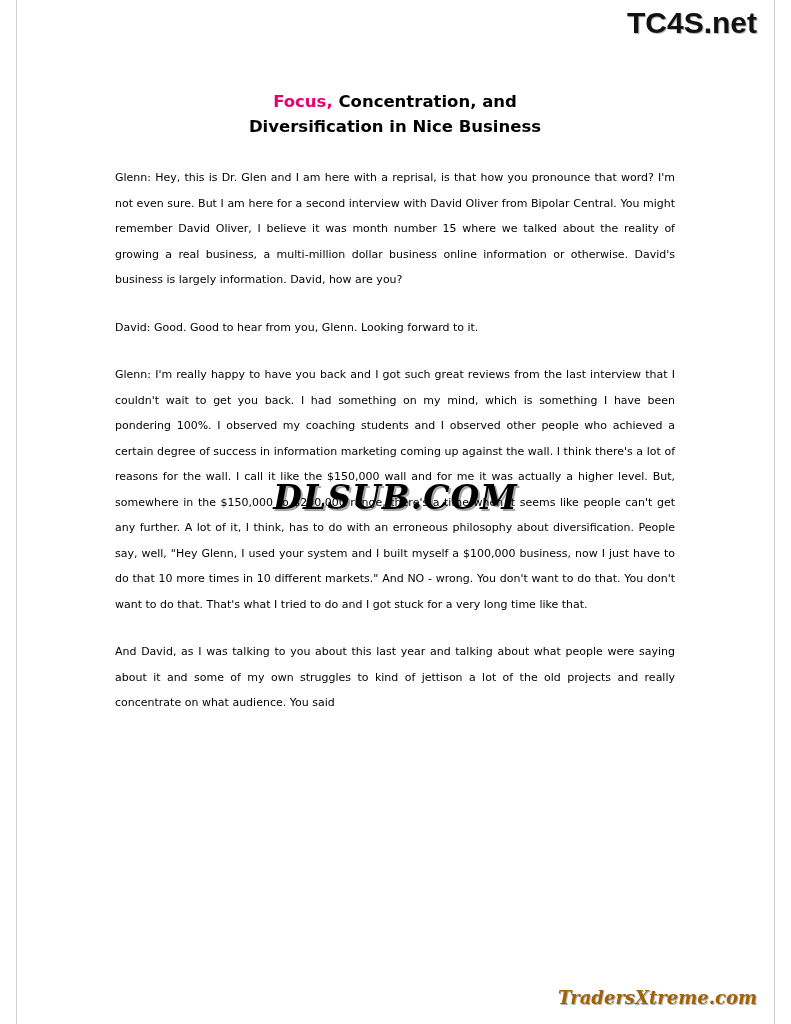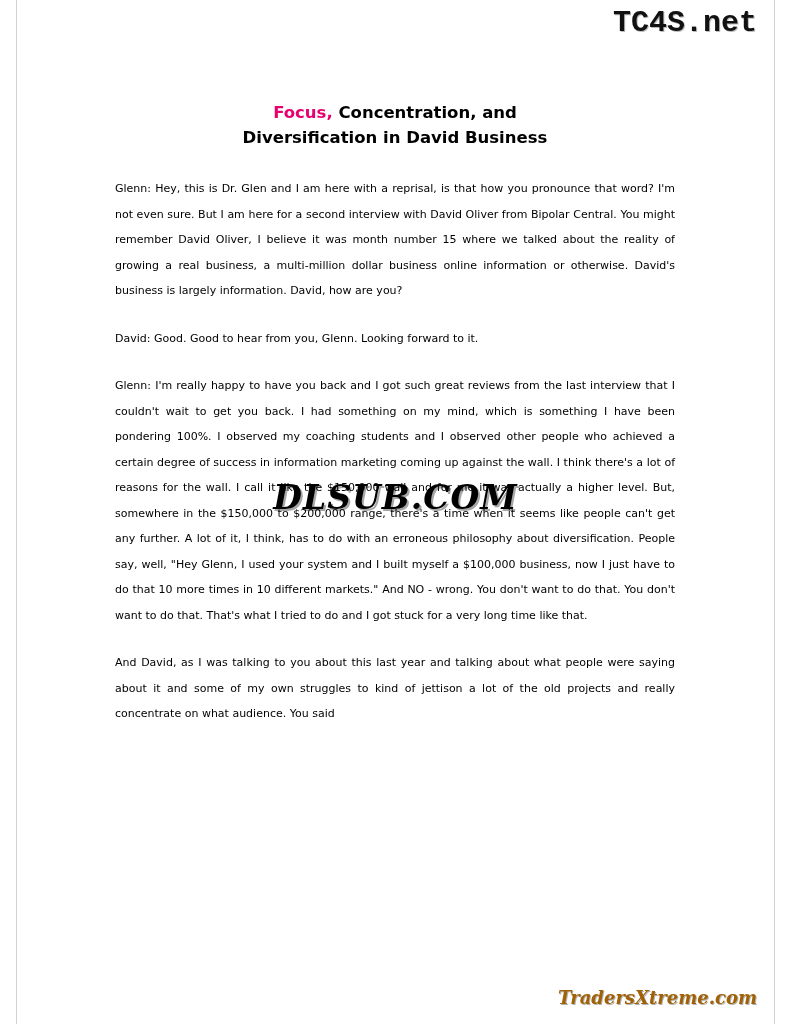--- a/index.html
+++ b/index.html
@@ -31,21 +31,21 @@
     height: 1024px;
     background: #d0d0d0;
   }
   .edge-line-left { left: 16px; }
   .edge-line-right { right: 16px; }
 
   .brand-top {
     position: absolute;
     top: 6px;
     right: 34px;
-    font-family: Liberation Mono, monospace;
+    font-family: Liberation Sans, sans-serif;
     font-weight: bold;
     font-size: 30px;
     color: #111111;
     letter-spacing: 0px;
     text-shadow: 1px 1px 0 #bbbbbb;
     text-align: right;
   }
 
   .content {
     position: absolute;
@@ -53,21 +53,21 @@
     top: 88px;
     width: 560px;
   }
 
   .doc-title {
     text-align: center;
     font-weight: bold;
     font-size: 16.5px;
     line-height: 25px;
     color: #000000;
-    margin: 12px 0 26px 0;
+    margin: 1px 0 26px 0;
   }
   .doc-title .hl {
     color: #e8006e;
   }
 
   p.para {
     font-size: 11px;
     line-height: 25.5px;
     text-align: justify;
     margin: 0 0 22px 0;
@@ -111,21 +111,21 @@
 
   <div class="edge-line-left"></div>
   <div class="edge-line-right"></div>
 
   <div class="brand-top">TC4S.net</div>
 
   <div class="content">
 
     <h1 class="doc-title">
       <span class="hl">Focus,</span><span> Concentration, and</span><br>
-      <span>Diversification in David Business</span>
+      <span>Diversification in Nice Business</span>
     </h1>
 
     <p class="para">Glenn: Hey, this is Dr. Glen and I am here with a reprisal, is that how you pronounce that word?  I'm not even sure.  But I am here for a second interview with David Oliver from Bipolar Central.  You might remember David Oliver, I believe it was month number 15 where we talked about the reality of growing a real business, a multi-million dollar business online information or otherwise.  David's business is largely information.  David, how are you?</p>
     <p class="para">David:  Good.  Good to hear from you, Glenn.  Looking forward to it.</p>
     <p class="para">Glenn:  I'm really happy to have you back and I got such great reviews from the last interview that I couldn't wait to get you back.   I had something on my mind, which is something I have been pondering 100%.  I observed my coaching students and I observed other people who achieved a certain degree of success in information marketing coming up against the wall.  I think there's a lot of reasons for the wall.  I call it like the $150,000 wall and for me it was actually a higher level.  But, somewhere in the $150,000 to $200,000 range, there's a time when it seems like people can't get any further.  A lot of it, I think, has to do with an erroneous philosophy about diversification. People say, well, "Hey Glenn, I used your system and I built myself a $100,000 business, now I just have to do that 10 more times in 10 different markets." And NO - wrong.  You don't want to do that.  You don't want to do that.  That's what I tried to do and I got stuck for a very long time like that.</p>
     <p class="para">And David, as I was talking to you about this last year and talking about what people were saying about it and some of my own struggles to kind of jettison a lot of the old projects and really concentrate on what audience.   You said</p>
 
   </div>
 
   <div class="watermark">DLSUB.COM</div>

